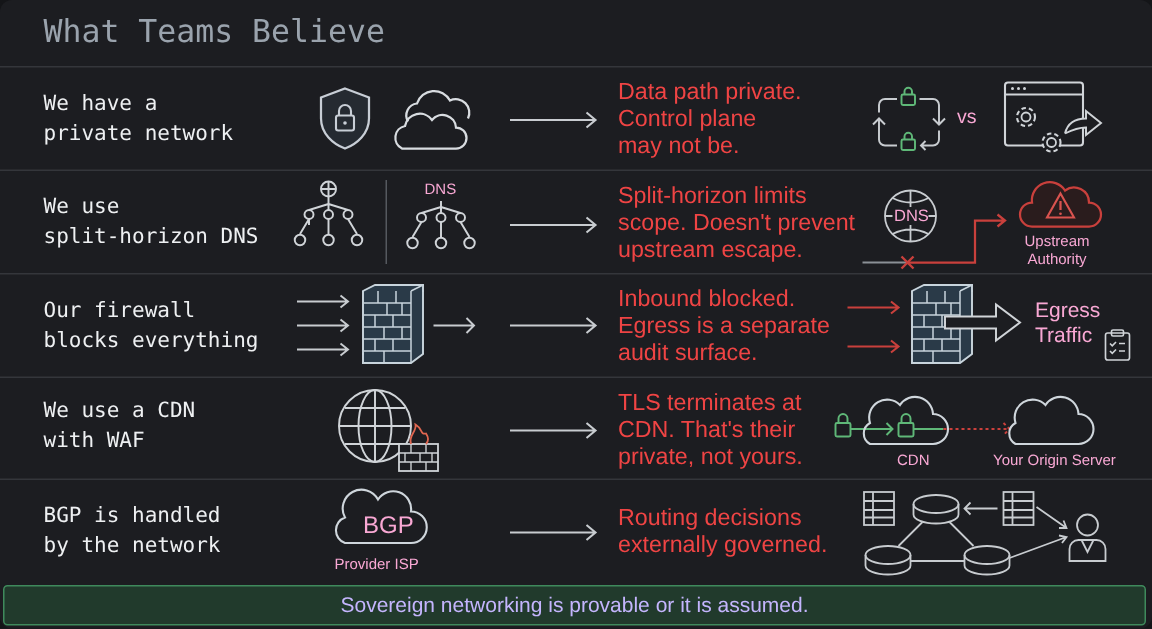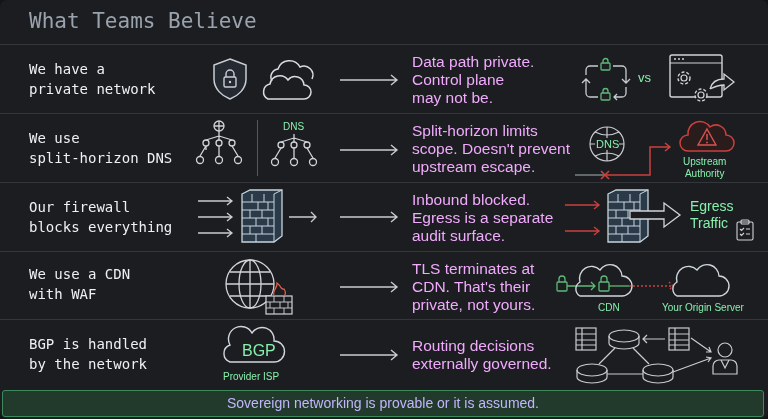--- a/index.html
+++ b/index.html
@@ -3,25 +3,25 @@
 <meta charset="utf-8">
 <style>
   html,body{margin:0;padding:0;}
   body{width:768px;height:419px;background:#141518;overflow:hidden;font-family:"Liberation Sans",sans-serif;color:#e6e8ea;}
   .frame{position:absolute;left:0;top:0;width:768px;height:419px;background:#1c1d21;border-radius:8px;}
   .head{position:absolute;top:0;left:0;width:768px;height:44px;border-bottom:1px solid #34363b;}
   .h-left{position:absolute;left:29px;top:9px;font-family:"DejaVu Sans Mono",monospace;font-size:21px;color:#9aa3ad;}
   .h-right{position:absolute;left:412px;top:9px;font-family:"DejaVu Sans Mono",monospace;font-size:21px;color:#d9534f;}
   .row{position:absolute;left:0;width:768px;border-bottom:1px solid #34363b;}
   .belief{position:absolute;left:29px;font-family:"DejaVu Sans Mono",monospace;font-size:14px;line-height:20px;color:#eef0f2;white-space:pre;}
-  .meaning{position:absolute;left:412px;font-family:"Liberation Sans",sans-serif;font-size:15.5px;line-height:18px;color:#f0abfc;white-space:pre;}
+  .meaning{position:absolute;left:412px;font-family:"Liberation Sans",sans-serif;font-size:15.5px;line-height:18px;color:#ef4444;white-space:pre;}
   .arrow{position:absolute;left:340px;width:60px;height:12px;}
   .ico{position:absolute;}
   svg{overflow:visible;}
-  .lbl{position:absolute;font-size:10px;color:#86efac;white-space:nowrap;}
+  .lbl{position:absolute;font-size:10px;color:#f9a8d4;white-space:nowrap;}
   .footer{position:absolute;left:2px;top:390px;width:762px;height:27px;background:#213a2c;border:1px solid #3f8a5c;border-radius:3px;box-sizing:border-box;text-align:center;font-size:14px;line-height:25px;color:#c4b5fd;}
 </style>
 </head>
 <body>
 
 <div class="frame">
 
   <div class="head">
     <div class="h-left">What Teams Believe</div>
   </div>

